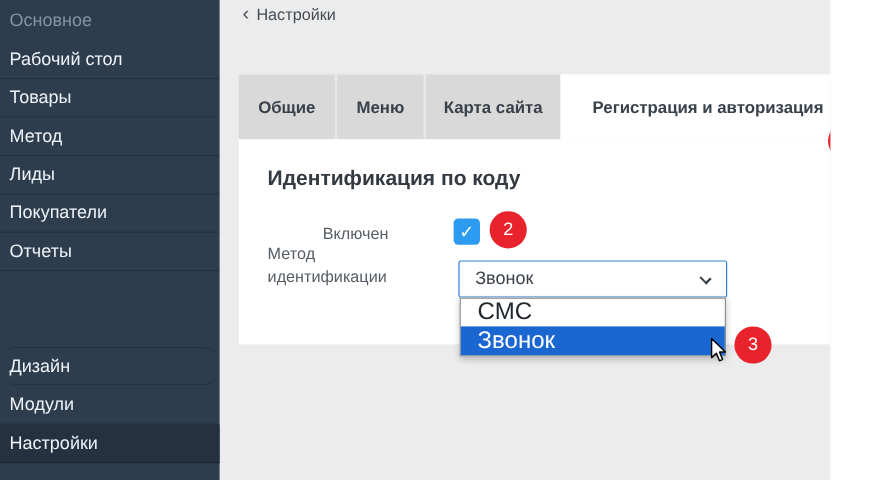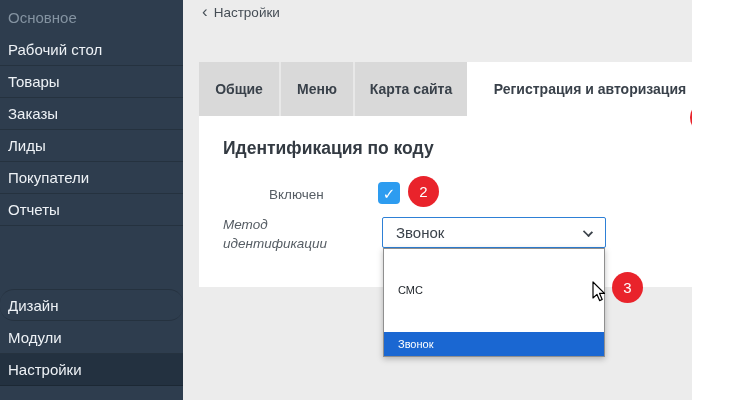--- a/index.html
+++ b/index.html
@@ -33,60 +33,60 @@
   .tab.t1 { width:74px; border-right:2px solid #e8e8e8; }
   .tab.t2 { width:112px; }
   .tab.t3 { width:246px; background:#ffffff; }
   .tab.t4 { width:26px; margin-left:2px; }
 
   
   .panel { position:absolute; left:199px; top:116px; width:541px; height:171px; background:#ffffff; }
   .section-title { position:absolute; left:223px; top:138px; font-size:17.5px; font-weight:700; color:#333a42; }
   .field-label { position:absolute; left:223px; color:#565d64; font-size:13.5px; line-height:19px; }
   .lbl-enabled { top:185px;margin-left:46px; }
-  .lbl-method  { top:215px; width:115px;font-style:italic; }
+  .lbl-method  { top:202px; width:115px; }
 
   
   .checkbox { position:absolute; left:378px; top:182px; width:22px; height:22px; background:#2d9cf0;
               border-radius:4px; display:flex; align-items:center; justify-content:center; cursor:pointer; }
   .checkbox .mark { color:#ffffff; font-size:15px; font-weight:700; line-height:1; }
 
   
   .select { position:absolute; left:382px; top:217px; width:224px; height:31px; background:#ffffff;
             border:1px solid #2e80d6; border-radius:2px; display:flex; align-items:center;
             padding-left:13px; font-size:15px; color:#3b424a; cursor:pointer; }
   .select .sel-chev { position:absolute; right:13px; top:10px; width:8px; height:8px;
             border-right:2px solid #3b424a; border-bottom:2px solid #3b424a;
             transform:rotate(45deg) scale(1,0.8); }
 
   
   .dropdown { position:absolute; left:383px; top:248px; width:222px; background:#ffffff;
               border:1px solid #8f8f8f; box-shadow:0 2px 6px rgba(0,0,0,0.25); z-index:5; }
-  .option { height:23px; line-height:23px; padding-left:14px; font-size:11px; color:#22272d; cursor:pointer;margin-top:30px; }
+  .option { height:23px; line-height:23px; padding-left:14px; font-size:20px; color:#22272d; cursor:pointer; }
   .option.hl { height:24px; line-height:24px; background:#1a67d2; color:#ffffff; }
 
   
   .badge { position:absolute; width:31px; height:31px; border-radius:50%; background:#e9232b;
            color:#ffffff; font-size:15px; display:flex; align-items:center; justify-content:center; z-index:8; }
   .badge.b1 { left:690px; top:102px; }
   .badge.b2 { left:408px; top:176px; }
   .badge.b3 { left:612px; top:272px; }
 
   .cursor { position:absolute; left:592px; top:281px; z-index:9; }
 </style>
 </head>
 <body>
 
 <div class="screen">
 
   <aside class="sidebar">
     <div class="side-header s1">Основное</div>
     <div class="side-item" style="top:34px">Рабочий стол</div>
     <div class="side-item" style="top:66px">Товары</div>
-    <div class="side-item" style="top:98px">Заказы</div>
+    <div class="side-item" style="top:98px">Метод</div>
     <div class="side-item" style="top:130px">Лиды</div>
     <div class="side-item" style="top:162px">Покупатели</div>
     <div class="side-item" style="top:194px">Отчеты</div>
 
     <div class="side-item first2" style="top:289px">Дизайн</div>
     <div class="side-item" style="top:322px">Модули</div>
     <div class="side-item active" style="top:354px">Настройки</div>
   </aside>
 
   <div class="breadcrumb">

